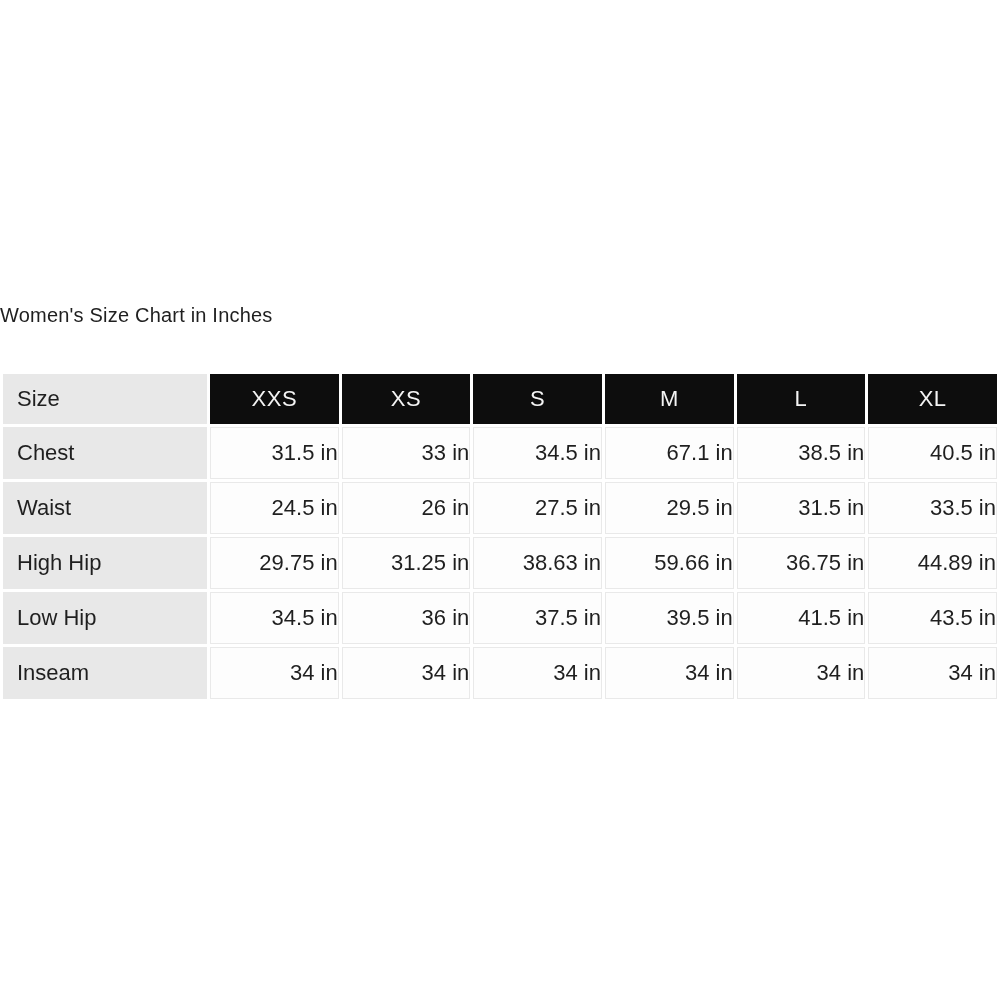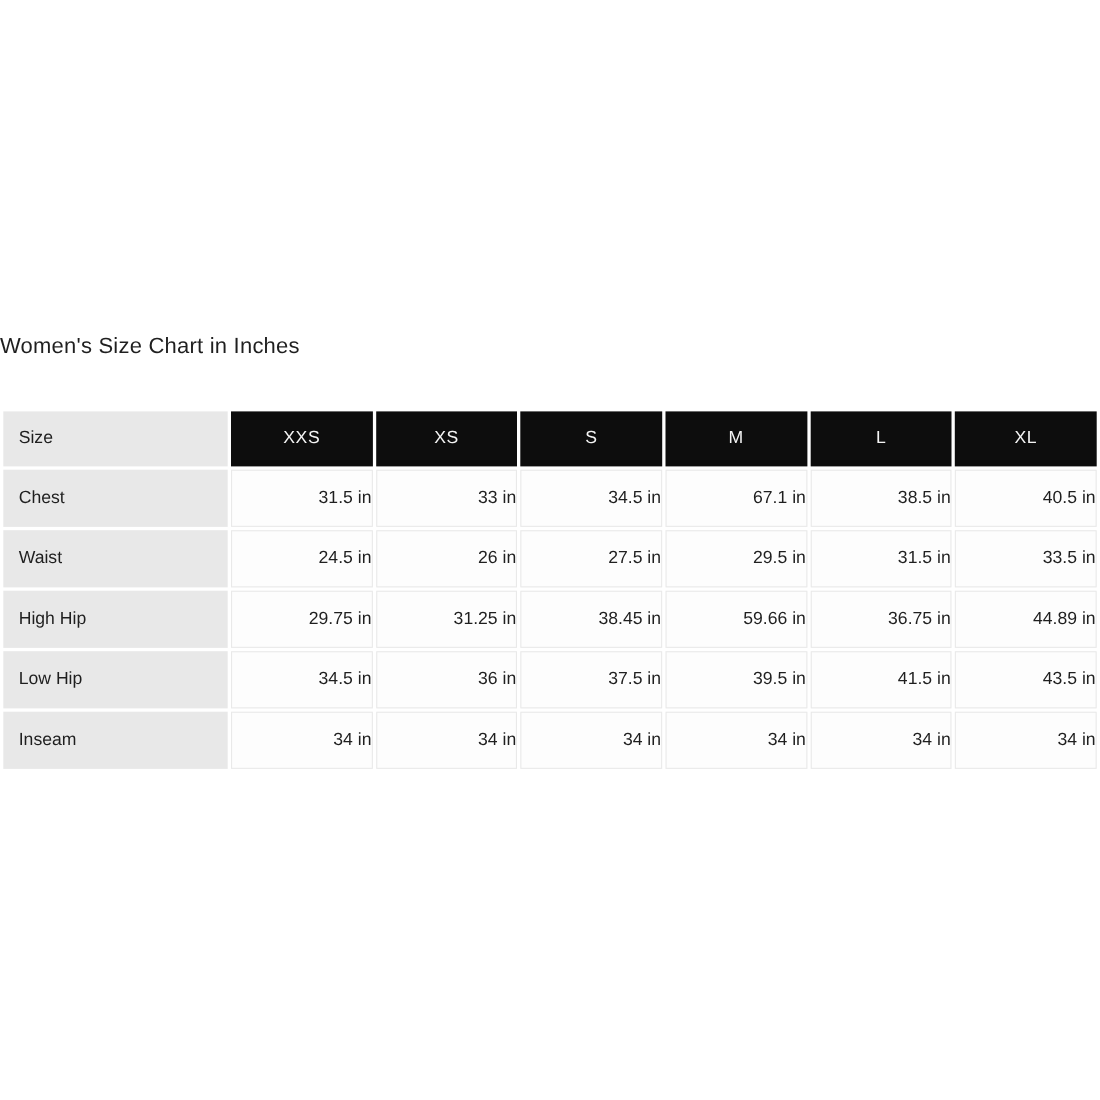--- a/index.html
+++ b/index.html
@@ -37,21 +37,21 @@
     left: 0;
     width: 1000px;
     border-collapse: separate;
     border-spacing: 3px;
     table-layout: fixed;
   }
   col.c-label { width: 204px; }
   th, td {
     height: 50px;
     padding: 0;
-    font-size: 16px;
+    font-size: 22px;
     font-weight: 400;
     vertical-align: middle;
     overflow: hidden;
     white-space: nowrap;
   }
   .label-cell {
     background: var(--label-bg, #e8e8e8);
     text-align: left;
     padding-left: 14px;
     color: var(--text, #1f1f1f);
@@ -114,21 +114,21 @@
         <td class="value-cell">26 in</td>
         <td class="value-cell">27.5 in</td>
         <td class="value-cell">29.5 in</td>
         <td class="value-cell">31.5 in</td>
         <td class="value-cell">33.5 in</td>
       </tr>
       <tr>
         <td class="label-cell">High Hip</td>
         <td class="value-cell">29.75 in</td>
         <td class="value-cell">31.25 in</td>
-        <td class="value-cell">38.45 in</td>
+        <td class="value-cell">38.63 in</td>
         <td class="value-cell">59.66 in</td>
         <td class="value-cell">36.75 in</td>
         <td class="value-cell">44.89 in</td>
       </tr>
       <tr>
         <td class="label-cell">Low Hip</td>
         <td class="value-cell">34.5 in</td>
         <td class="value-cell">36 in</td>
         <td class="value-cell">37.5 in</td>
         <td class="value-cell">39.5 in</td>

